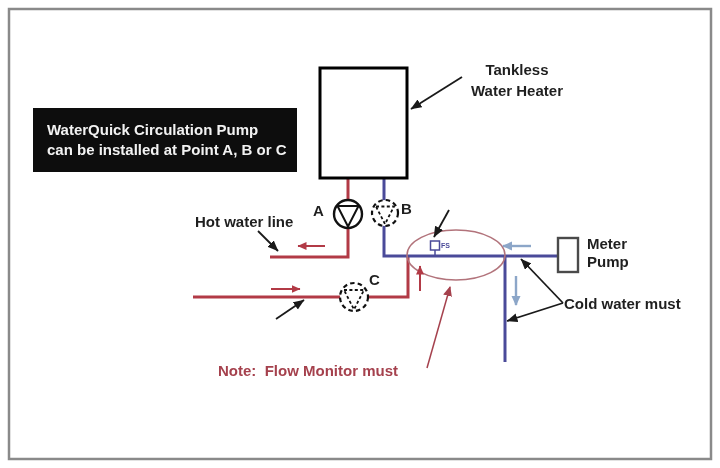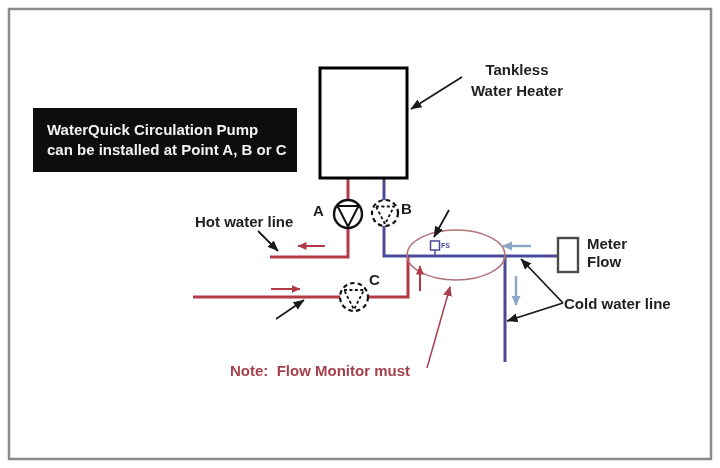--- a/index.html
+++ b/index.html
@@ -12,21 +12,21 @@
   .lbl.center{text-align:center;}
   .point-lbl{position:absolute;font-size:15px;font-weight:700;}
   .fs-lbl{position:absolute;font-size:7px;font-weight:700;color:var(--cold-line,#4a4a99);}
   .info-box{
     position:absolute;left:33px;top:108px;width:264px;height:64px;box-sizing:border-box;
     background:var(--info-box-bg,#0d0d0d);color:var(--info-box-text,#f2f2f2);
     padding:12px 0 0 14px;font-size:15px;font-weight:600;line-height:20px;
   }
   .note{position:absolute;left:218px;top:361px;font-size:15px;font-weight:600;
     line-height:20px;color:var(--note-red,#a5414d);}
-  .note-line{white-space:pre;margin-left:12px;}
+  .note-line{white-space:pre;}
   
   .frame{fill:none;stroke:var(--frame-gray,#8a8a8a);stroke-width:2.5;}
   .pipe-hot{fill:none;stroke:var(--hot-line,#b23a46);stroke-width:3;}
   .pipe-cold{fill:none;stroke:var(--cold-line,#4a4a99);stroke-width:3;}
   .box-black{fill:#fff;stroke:#000;stroke-width:3;}
   .meter-box{fill:#fff;stroke:#4a4a4a;stroke-width:2.4;}
   .pump-solid{fill:#fff;stroke:#111;stroke-width:2.4;}
   .pump-tri{fill:none;stroke:#111;stroke-width:2;}
   .pump-dash{fill:#fff;stroke:#111;stroke-width:2.2;stroke-dasharray:4.5 3.2;}
   .pump-tri-dash{fill:none;stroke:#111;stroke-width:1.8;stroke-dasharray:3 2.4;}
@@ -116,24 +116,24 @@
     <div>Tankless</div>
     <div>Water Heater</div>
   </div>
 
   <div class="lbl" style="left:151px;top:212px;margin-left:44px;">Hot water line</div>
 
 
 
   <div class="lbl" style="left:587px;top:235px;line-height:18px;">
     <div>Meter</div>
-    <div>Flow</div>
+    <div>Pump</div>
   </div>
 
-  <div class="lbl" style="left:564px;top:294px;">Cold water line</div>
+  <div class="lbl" style="left:564px;top:294px;">Cold water must</div>
 
   <div class="point-lbl" style="left:313px;top:202px;">A</div>
   <div class="point-lbl" style="left:401px;top:200px;">B</div>
   <div class="point-lbl" style="left:369px;top:271px;">C</div>
 
   <div class="fs-lbl" style="left:441px;top:242px;">FS</div>
 
   <div class="note">
     <div class="note-line">Note:  Flow Monitor must</div>
   </div>

